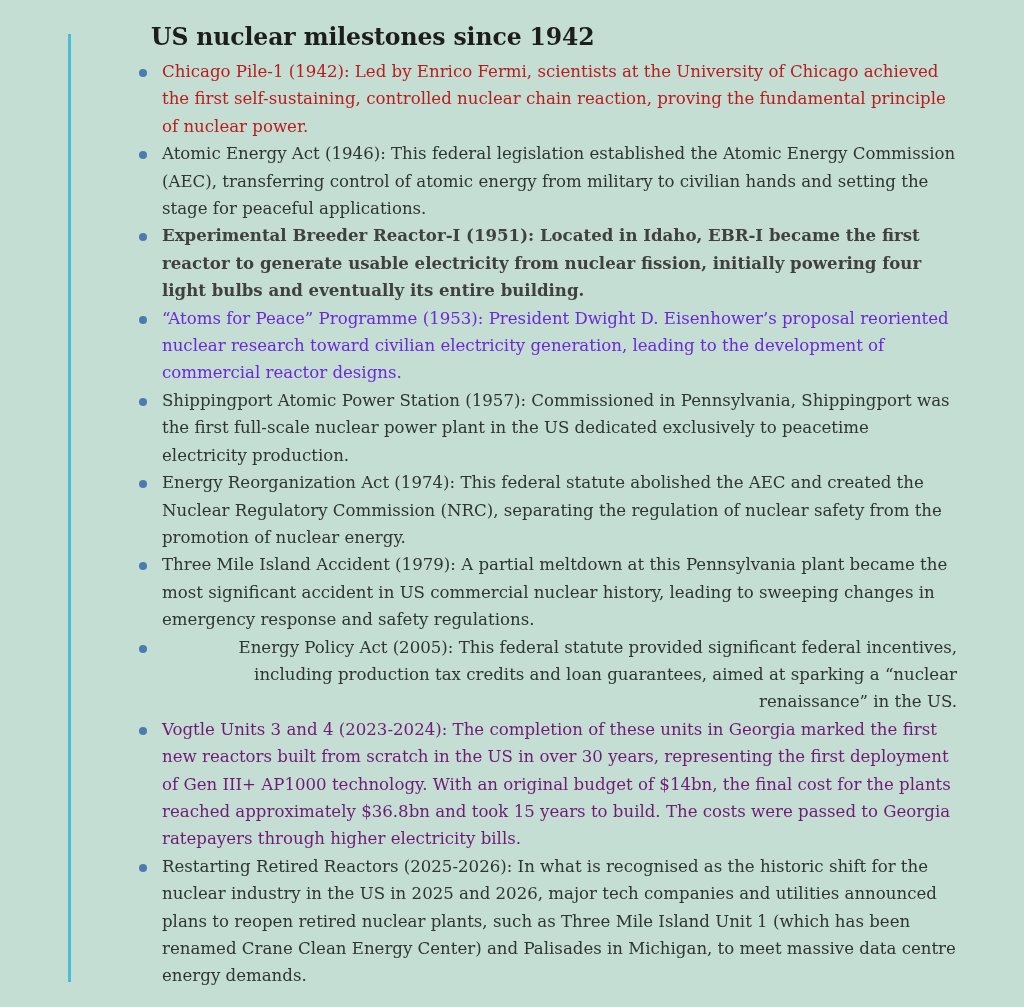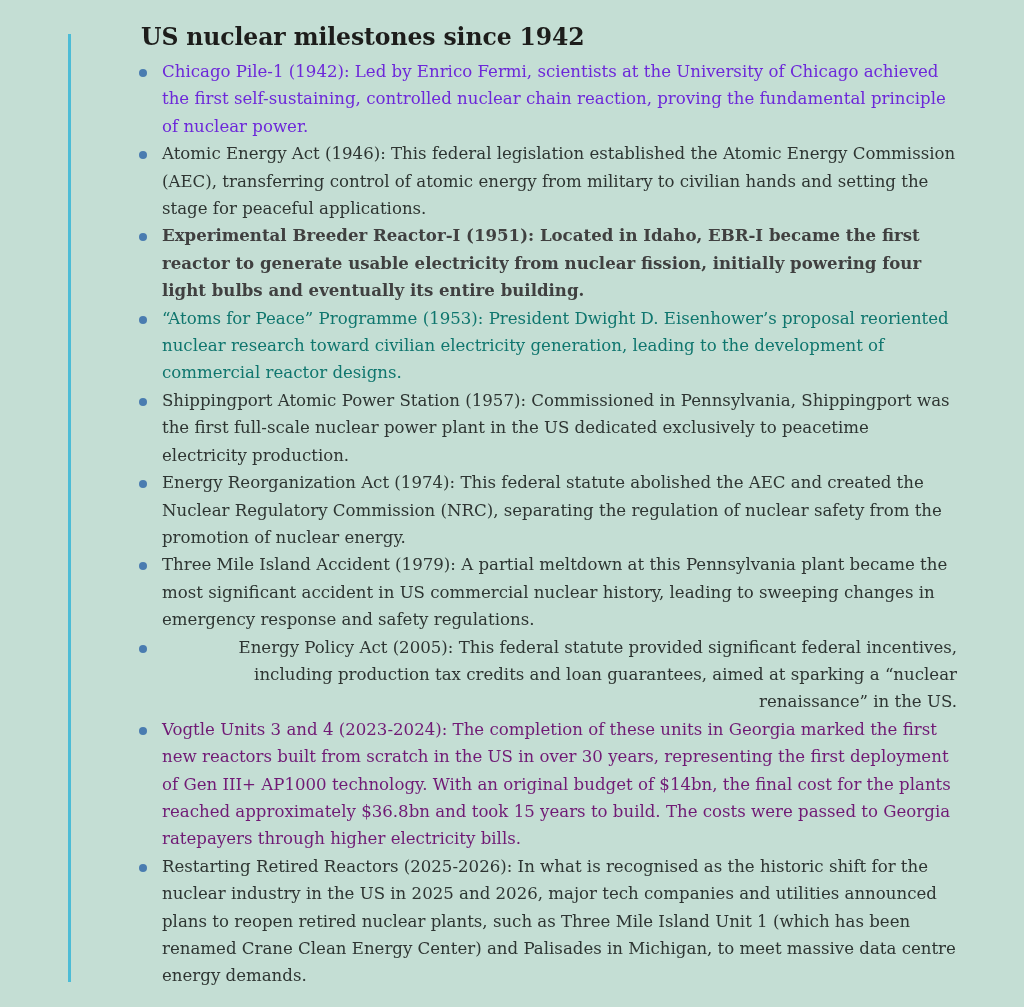--- a/index.html
+++ b/index.html
@@ -38,21 +38,21 @@
     top: 22px;
     width: 820px;
   }
 
   #title {
     font-family: "DejaVu Serif", "Liberation Serif", serif;
     font-weight: bold;
     font-size: 23.5px;
     line-height: 30px;
     color: #1d1d1b;
-    margin: 0 0 6px 4px;
+    margin: 0 0 6px 14px;
     letter-spacing: -0.1px;
   }
 
   ul#milestones {
     list-style: none;
     margin: 0;
     padding: 0;
   }
 
   li.milestone {
@@ -85,33 +85,33 @@
 
 <div id="page" style="background: rgb(196, 222, 212);">
 
   <div id="accent-rule" style="background: rgb(76, 188, 214);"></div>
 
   <div id="content">
 
     <h1 id="title" style="color: rgb(29, 29, 27);">US nuclear milestones since 1942</h1>
 
     <ul id="milestones">
-        <li class="milestone" style="color: #6d28d9;">
+        <li class="milestone" style="color: #b91c1c;">
           <span class="bullet-dot" style="background: rgb(74, 124, 176);"></span>
           <span class="milestone-text">Chicago Pile-1 (1942): Led by Enrico Fermi, scientists at the University of Chicago achieved the first self-sustaining, controlled nuclear chain reaction, proving the fundamental principle of nuclear power.</span>
         </li>
         <li class="milestone" style="color: rgb(46, 53, 50);">
           <span class="bullet-dot" style="background: rgb(74, 124, 176);"></span>
           <span class="milestone-text">Atomic Energy Act (1946): This federal legislation established the Atomic Energy Commission (AEC), transferring control of atomic energy from military to civilian hands and setting the stage for peaceful applications.</span>
         </li>
         <li class="milestone" style="color: #404040; font-weight: bold;">
           <span class="bullet-dot" style="background: rgb(74, 124, 176);"></span>
           <span class="milestone-text">Experimental Breeder Reactor-I (1951): Located in Idaho, EBR-I became the first reactor to generate usable electricity from nuclear fission, initially powering four light bulbs and eventually its entire building.</span>
         </li>
-        <li class="milestone" style="color: #0f766e;">
+        <li class="milestone" style="color: #6d28d9;">
           <span class="bullet-dot" style="background: rgb(74, 124, 176);"></span>
           <span class="milestone-text">“Atoms for Peace” Programme (1953): President Dwight D. Eisenhower’s proposal reoriented nuclear research toward civilian electricity generation, leading to the development of commercial reactor designs.</span>
         </li>
         <li class="milestone" style="color: rgb(46, 53, 50);">
           <span class="bullet-dot" style="background: rgb(74, 124, 176);"></span>
           <span class="milestone-text">Shippingport Atomic Power Station (1957): Commissioned in Pennsylvania, Shippingport was the first full-scale nuclear power plant in the US dedicated exclusively to peacetime electricity production.</span>
         </li>
         <li class="milestone" style="color: rgb(46, 53, 50);">
           <span class="bullet-dot" style="background: rgb(74, 124, 176);"></span>
           <span class="milestone-text">Energy Reorganization Act (1974): This federal statute abolished the AEC and created the Nuclear Regulatory Commission (NRC), separating the regulation of nuclear safety from the promotion of nuclear energy.</span>

